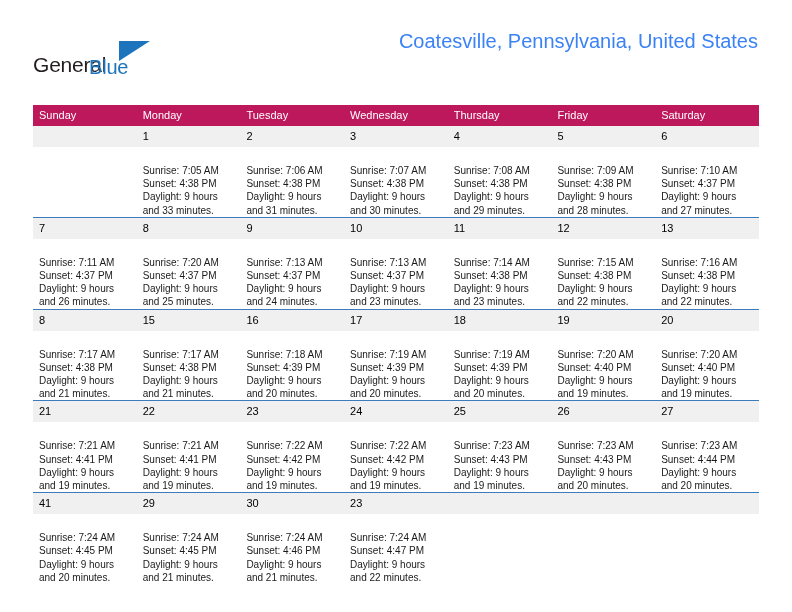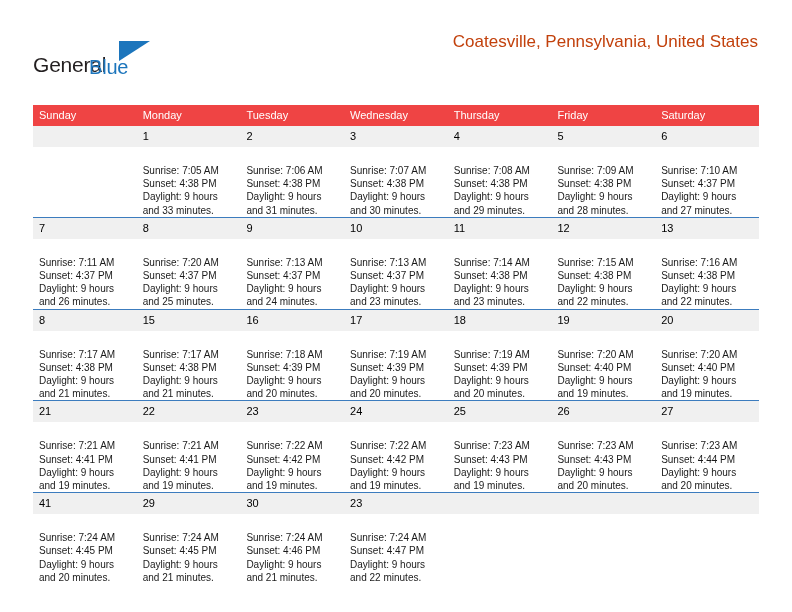--- a/index.html
+++ b/index.html
@@ -73,38 +73,38 @@
   }
   .cal-title {
     font-size: 29px;
     font-weight: normal;
     color: #000000;
     line-height: 34px;
     white-space: nowrap;
   }
   .cal-subtitle {
     margin-top: 5px;
-    font-size: 17px;
+    font-size: 20px;
     font-weight: normal;
-    color: #c2410c;
+    color: #3b82f6;
     line-height: 17px;
     white-space: nowrap;
   }
 
   
   .calendar {
     position: absolute;
     left: 33px;
     top: 105px;
     width: 726px;
     border-collapse: collapse;
     table-layout: fixed;
   }
   .calendar th {
-    background: #ef4444;
+    background: #be185d;
     color: #ffffff;
     font-size: 11px;
     font-weight: normal;
     text-align: left;
     padding: 4px 0 4px 6px;
     height: 13px;
     line-height: 13px;
   }
   .calendar td {
     vertical-align: top;

